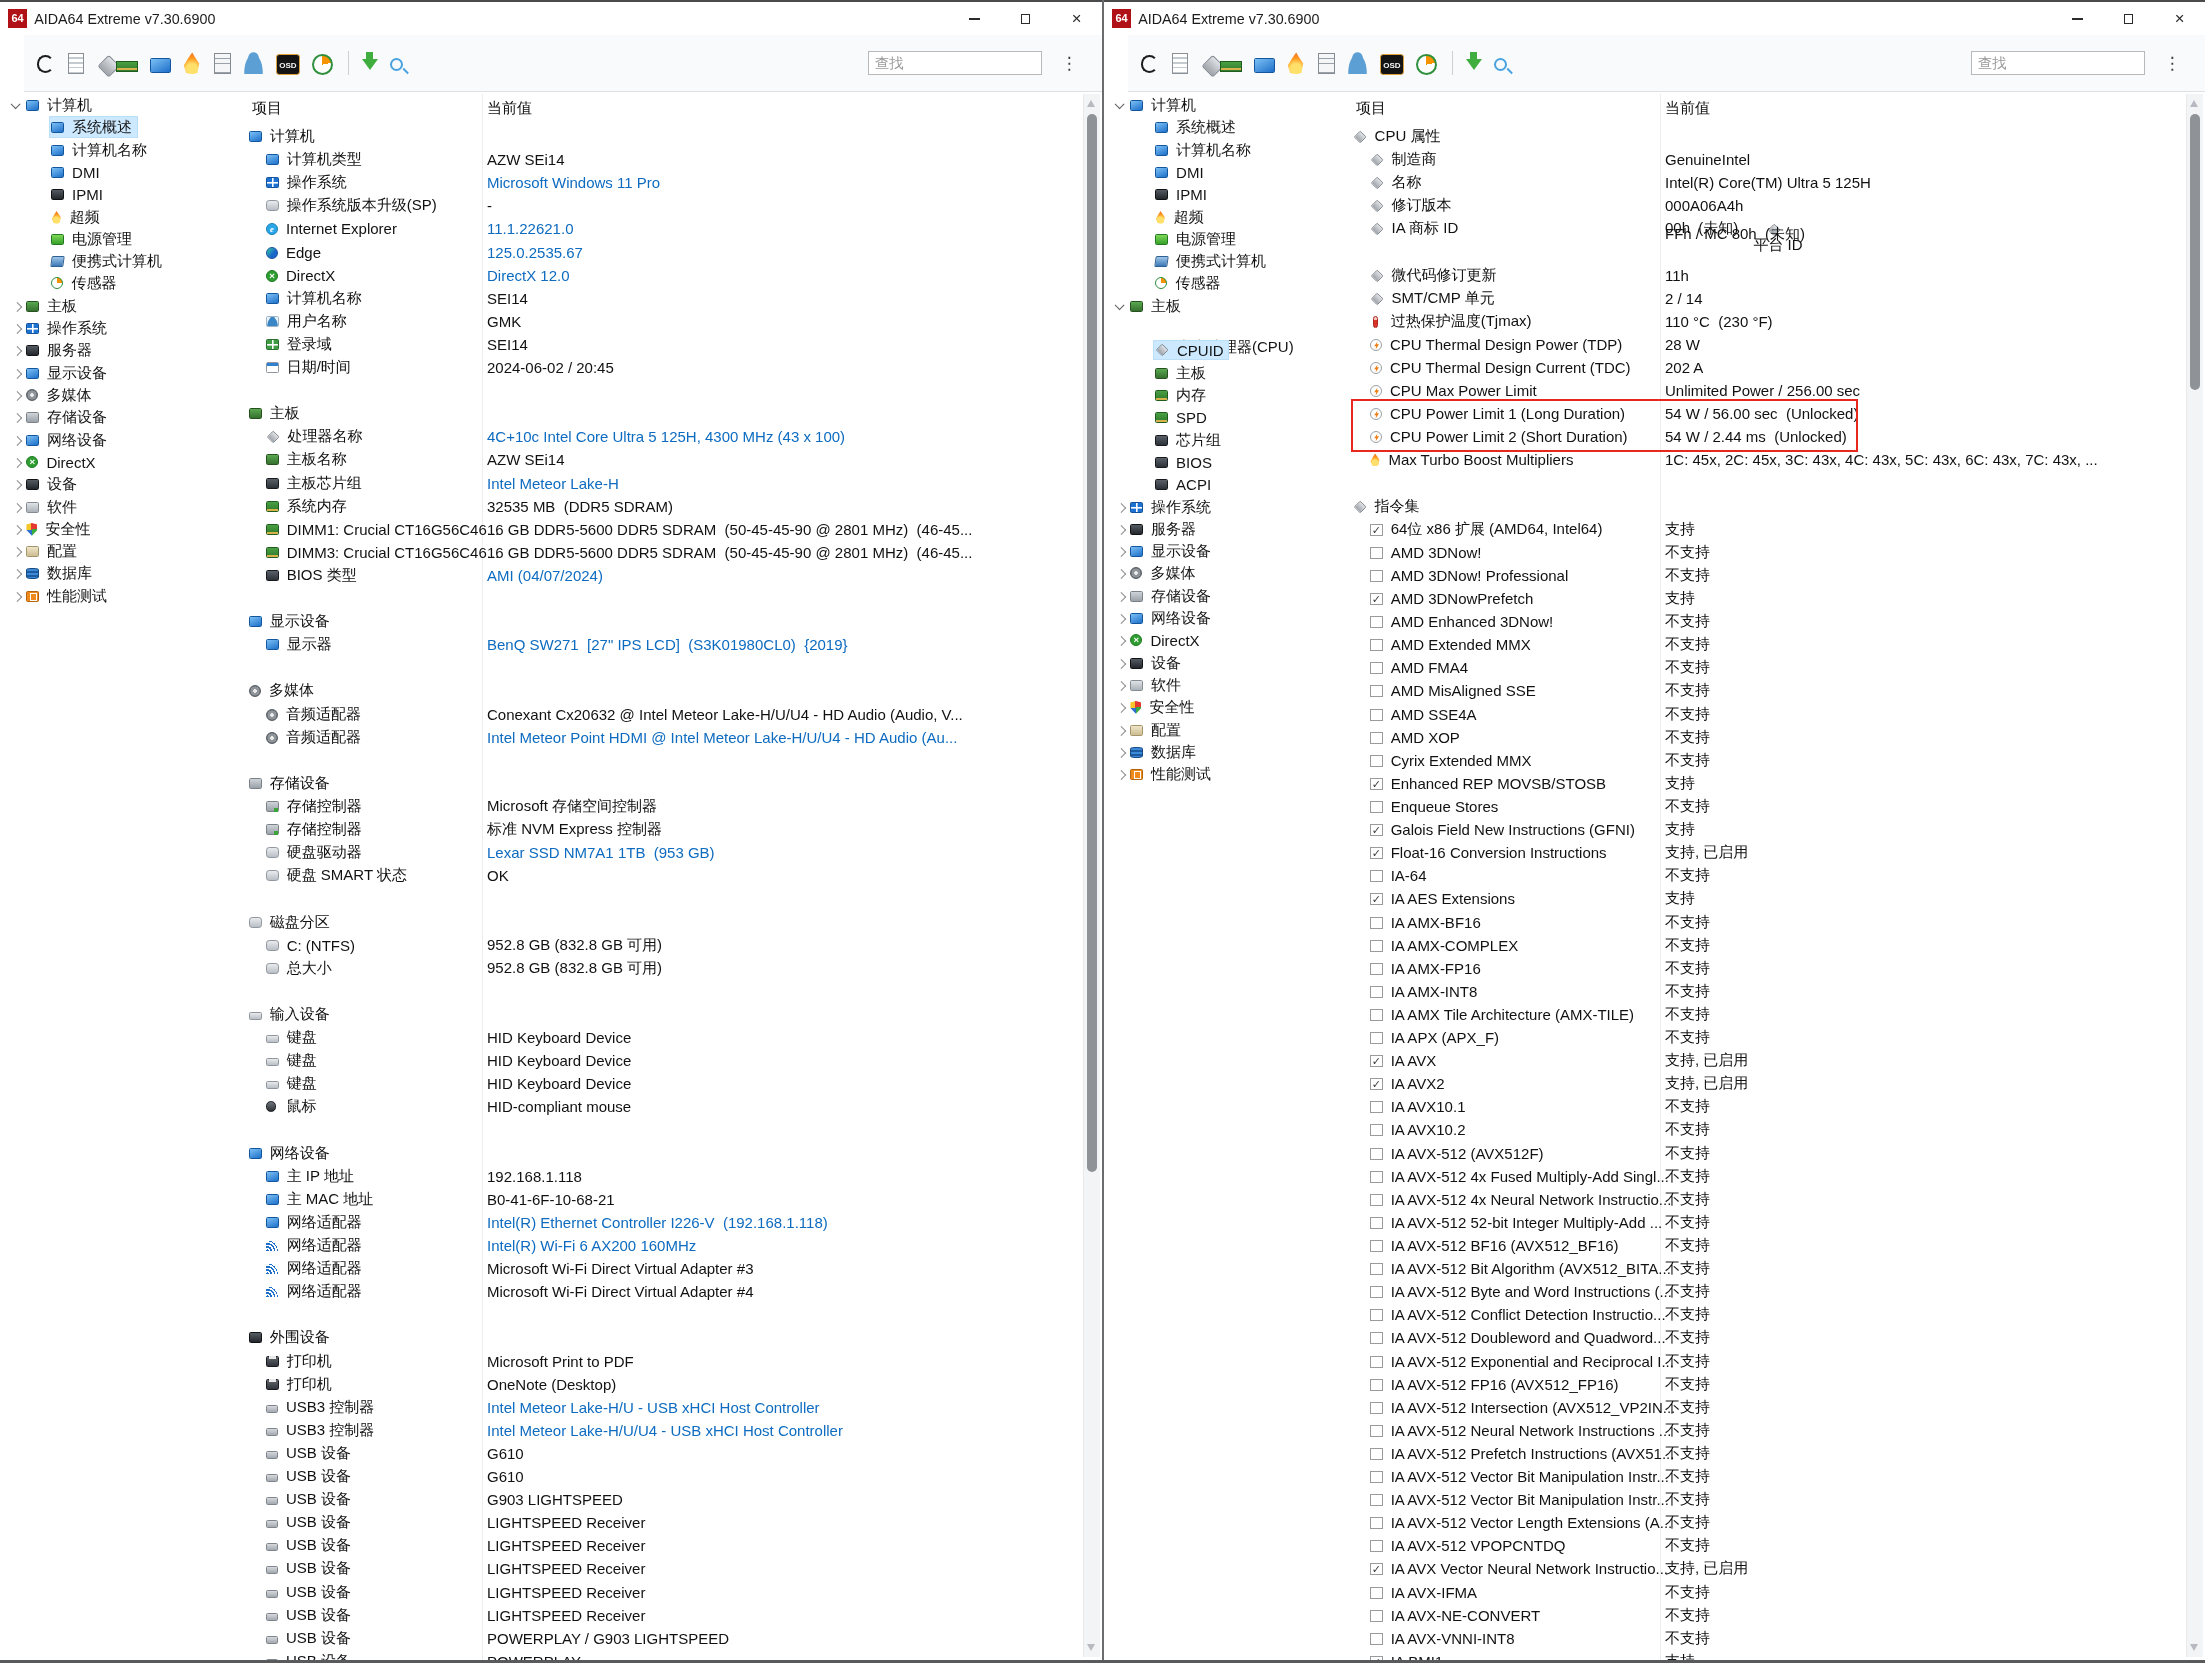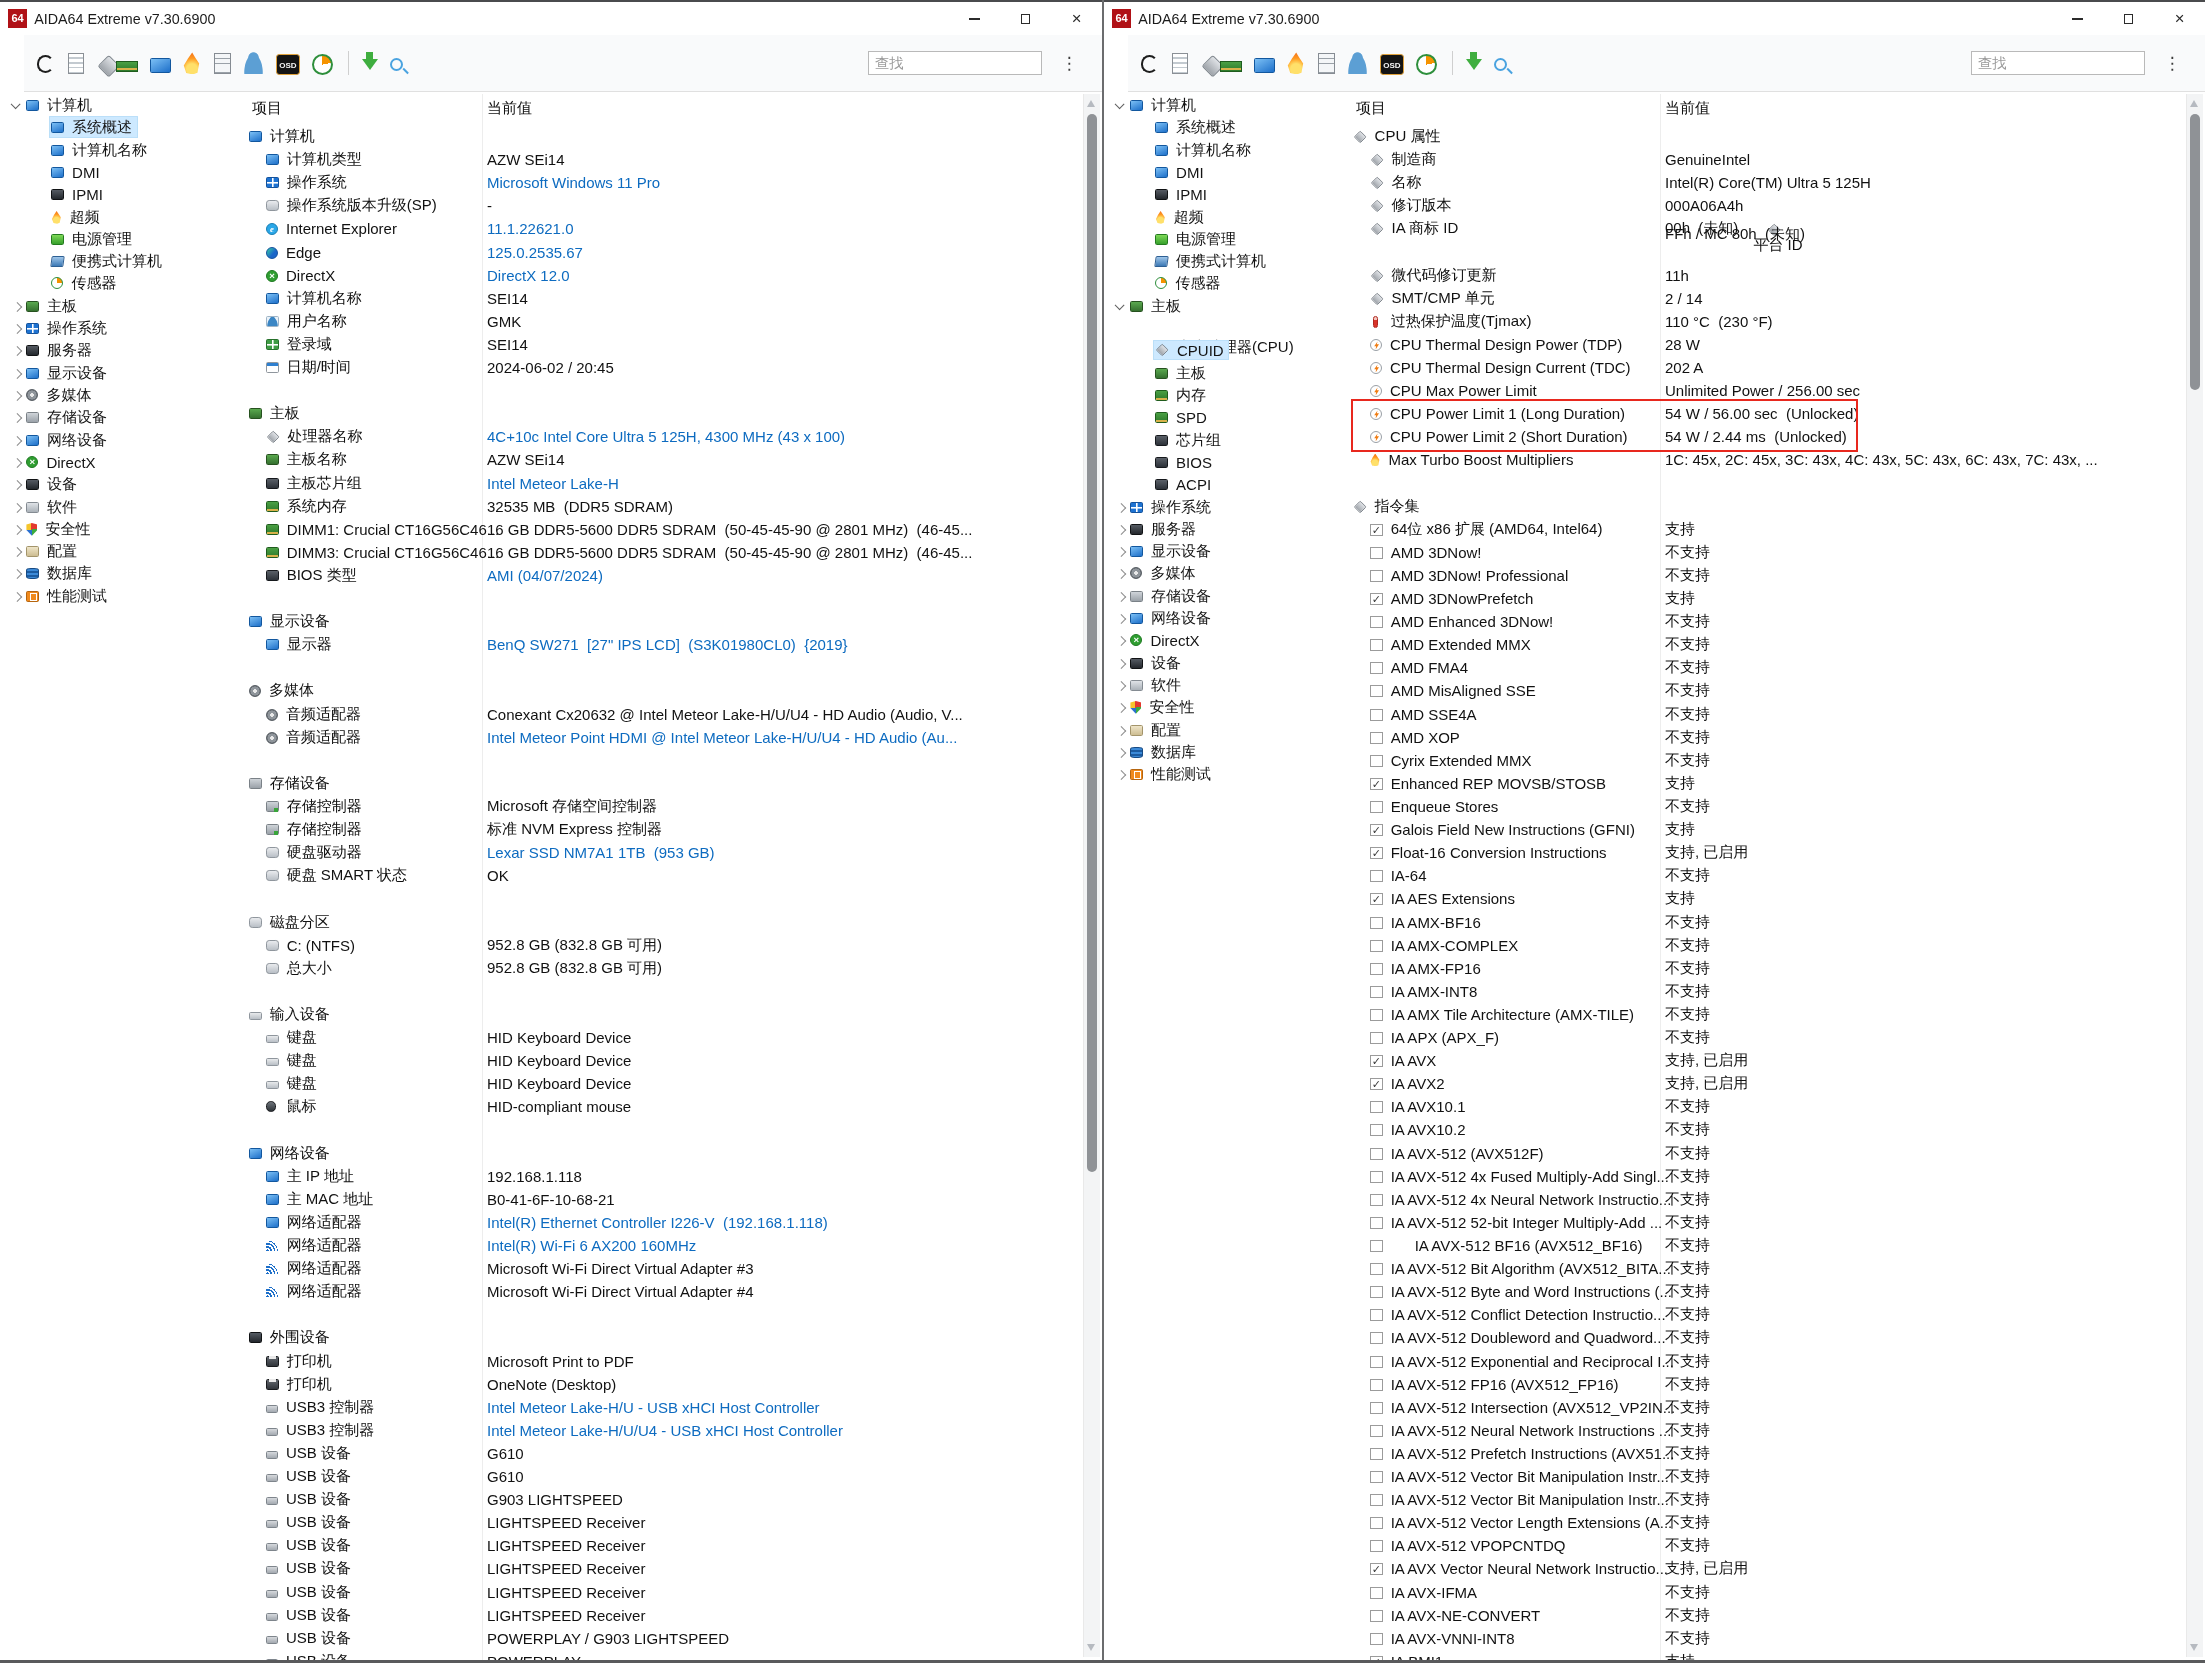--- a/index.html
+++ b/index.html
@@ -1104,21 +1104,21 @@
           <div class="row check" style="top: 1067px;">
             <span class="cb"></span>
             <span class="lab">IA AVX-512 4x Neural Network Instructio...</span>
             <span class="val">不支持</span>
           </div>
           <div class="row check" style="top: 1090px;">
             <span class="cb"></span>
             <span class="lab">IA AVX-512 52-bit Integer Multiply-Add ...</span>
             <span class="val">不支持</span>
           </div>
-          <div class="row check" style="top: 1113px; gap: 24px;">
+          <div class="row check" style="top: 1113px;">
             <span class="cb"></span>
             <span class="lab">IA AVX-512 BF16 (AVX512_BF16)</span>
             <span class="val">不支持</span>
           </div>
           <div class="row check" style="top: 1136px;">
             <span class="cb"></span>
             <span class="lab">IA AVX-512 Bit Algorithm (AVX512_BITA...</span>
             <span class="val">不支持</span>
           </div>
           <div class="row check" style="top: 1159px;">

